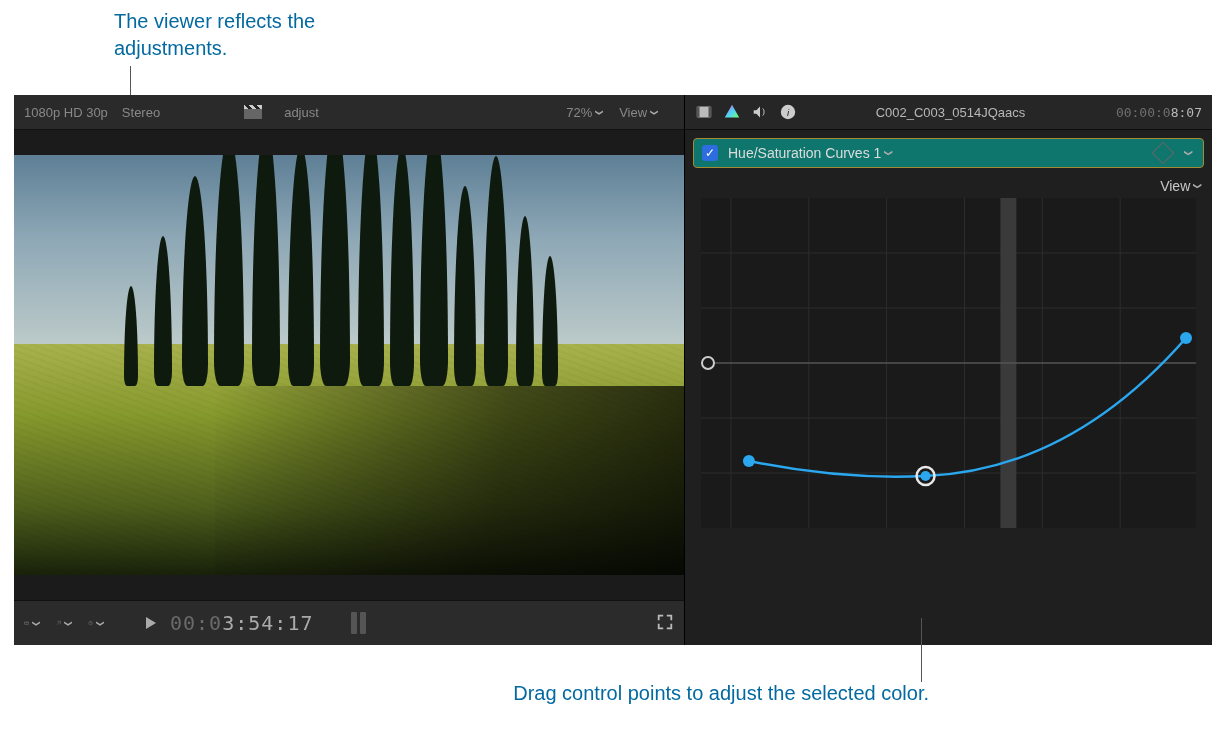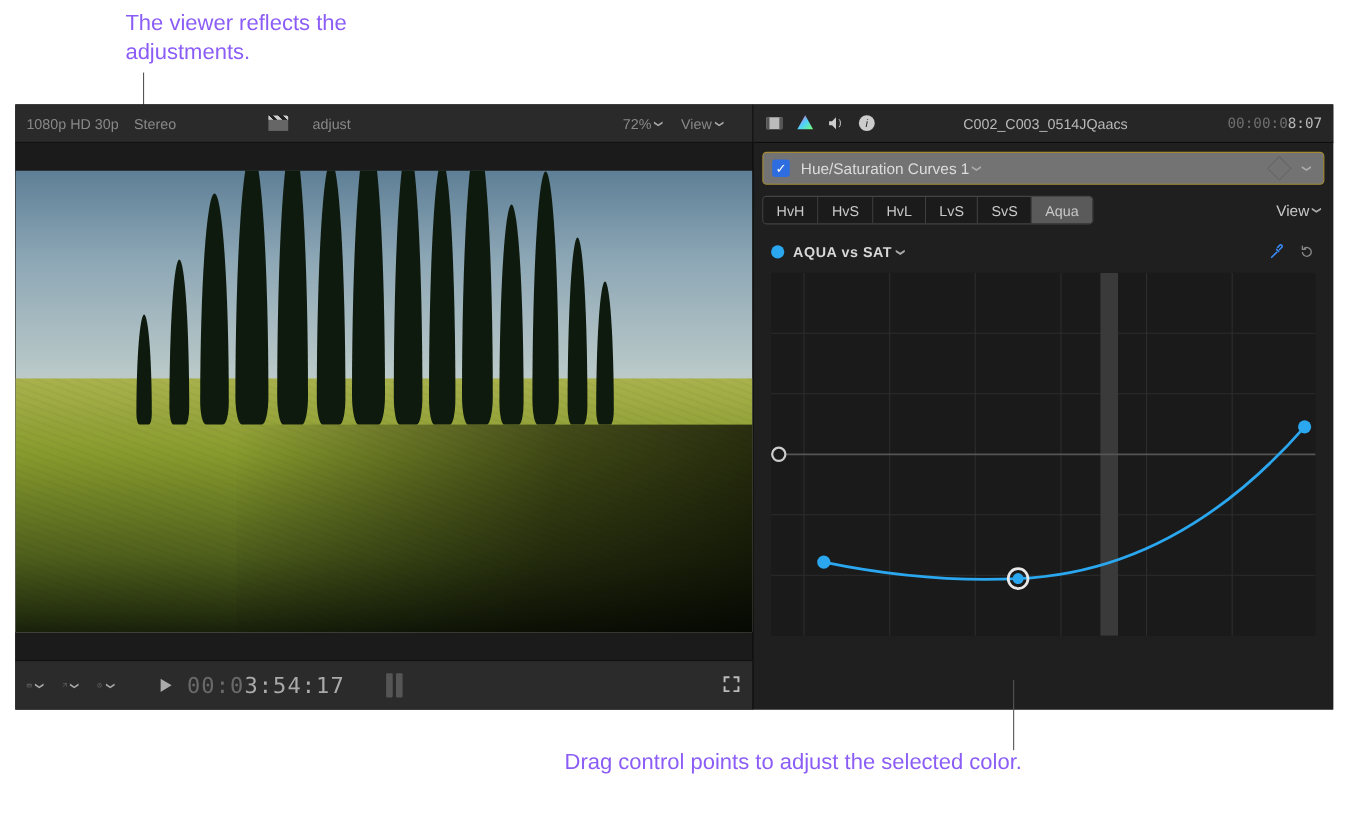--- a/index.html
+++ b/index.html
@@ -8,21 +8,21 @@
     width: 1229px;
     height: 747px;
     background: #ffffff;
     font-family: -apple-system, "Helvetica Neue", Helvetica, Arial, sans-serif;
     font-size: 13px;
     color: #c8c8c8;
     overflow: hidden;
   }
   .annotation {
     position: absolute;
-    color: #8b5cf6;
+    color: #0369a1;
     font-size: 20px;
     line-height: 1.35;
   }
   .callout-line {
     position: absolute;
     background: #555;
     width: 1px;
   }
   .app {
     position: absolute;
@@ -140,21 +140,21 @@
     border-bottom: 1px solid #0d0d0d;
   }
   .insp-header .spacer { flex:1; }
   .icon { width:18px; height:18px; display:inline-flex; align-items:center; justify-content:center;}
   .icon svg { width:18px;height:18px; }
   .tcode { font-family: "Menlo",monospace; color:#6e6e6e; font-size:13px;margin-left:12px;}
   .tcode .hl { color:#b8b8b8; }
 
   .effect-row {
     display:flex;align-items:center;
-    background:#737373;
+    background:#0f766e;
     margin:8px 8px 0 8px;
     border:1px solid #a38a33;
     border-radius:4px;
     padding:6px 8px;
     color:#dcdcdc;
     font-size:14px;
   }
   .chk {
     width:16px;height:16px;border-radius:3px;background:#2e6de0;display:inline-flex;align-items:center;justify-content:center;margin-right:10px;
   }
@@ -337,48 +337,24 @@
 
     <div class="effect-row">
       <span class="chk"></span>
       <span class="dd">Hue/Saturation Curves 1</span>
       <span class="spacer"></span>
       <span class="kf"></span>
       <span class="dd" style="color:#888"></span>
     </div>
 
     <div class="tabs-row">
-      <div class="seg">
-        <button>HvH</button>
-        <button>HvS</button>
-        <button>HvL</button>
-        <button>LvS</button>
-        <button>SvS</button>
-        <button class="active">Aqua</button>
-      </div>
       <span class="spacer"></span>
       <span class="view-dd dd">View</span>
     </div>
 
-    <div class="curve-header">
-      <span class="dot"></span>
-      <span class="dd">AQUA vs SAT</span>
-      <span class="spacer"></span>
-      <span class="eyedrop">
-        <svg viewBox="0 0 20 20">
-            <path d="M4 16l6-6m2-2l3-3a1.5 1.5 0 0 0-2-2l-3 3m-1 1l3 3"></path>
-          </svg>
-      </span>
-      <span style="width:10px"></span>
-      <span class="reset">
-        <svg viewBox="0 0 20 20">
-            <path d="M5 10a5 5 0 1 0 2-4M5 3v4h4"></path>
-          </svg>
-      </span>
-    </div>
 
     <div class="curve-area">
       <svg viewBox="0 0 496 330" preserveAspectRatio="none">
 
         <g stroke="#2d2d2d" stroke-width="1">
           <line x1="30" x2="30" y1="0" y2="330"></line>
           <line x1="108" x2="108" y1="0" y2="330"></line>
           <line x1="186" x2="186" y1="0" y2="330"></line>
           <line x1="264" x2="264" y1="0" y2="330"></line>
           <line x1="342" x2="342" y1="0" y2="330"></line>

